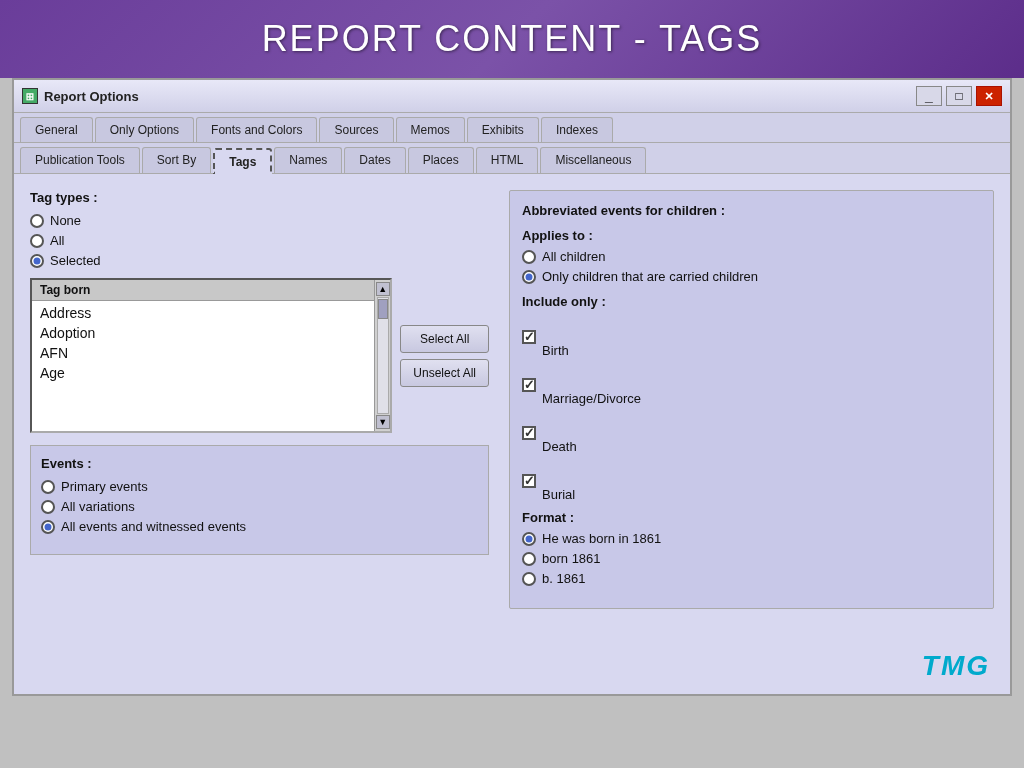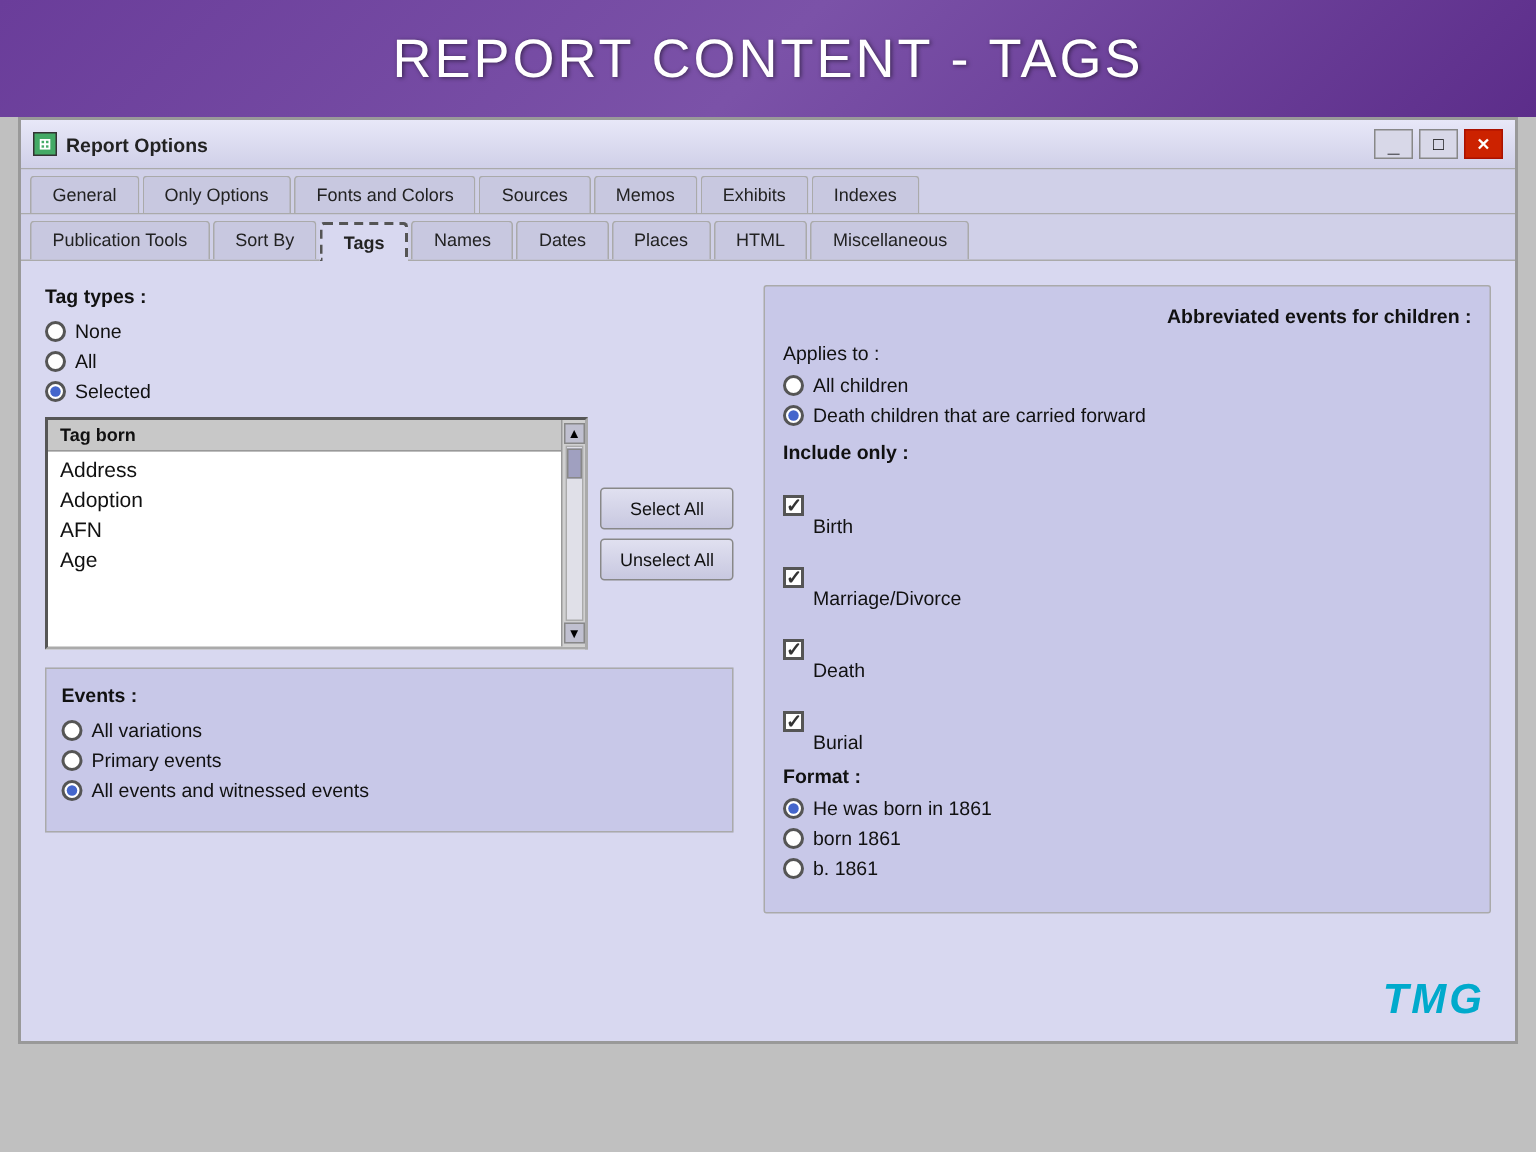--- a/index.html
+++ b/index.html
@@ -301,25 +301,24 @@
       color: #111;
       margin-top: 28px;
     }
 
     
     .abbrev-title {
       font-size: 13px;
       font-weight: bold;
       margin-bottom: 10px;
       color: #111;
-      text-align: right;
     }
     .applies-label {
       font-size: 13px;
-      font-weight: normal;
+      font-weight: bold;
       margin-bottom: 6px;
       color: #111;
     }
     .include-label {
       font-size: 13px;
       font-weight: bold;
       margin: 8px 0 6px;
       color: #111;
     }
     .format-label {
@@ -431,46 +430,46 @@
             <button class="action-btn">Select All</button>
             <button class="action-btn">Unselect All</button>
           </div>
         </div>
 
         <div class="events-box">
           <div class="section-label">Events :</div>
           <div class="radio-group">
             <div class="radio-item">
               <div class="radio-circle"></div>
-              <span class="radio-label">All variations</span>
+              <span class="radio-label">Primary events</span>
             </div>
             <div class="radio-item">
               <div class="radio-circle"></div>
-              <span class="radio-label">Primary events</span>
+              <span class="radio-label">All variations</span>
             </div>
             <div class="radio-item">
               <div class="radio-circle checked"></div>
               <span class="radio-label">All events and witnessed events</span>
             </div>
           </div>
         </div>
       </div>
 
       <div class="right-col">
         <div class="abbrev-title">Abbreviated events for children :</div>
 
         <div class="applies-label">Applies to :</div>
         <div class="radio-group">
           <div class="radio-item">
             <div class="radio-circle"></div>
             <span class="radio-label">All children</span>
           </div>
           <div class="radio-item">
             <div class="radio-circle checked"></div>
-            <span class="radio-label">Death children that are carried forward</span>
+            <span class="radio-label">Only children that are carried children</span>
           </div>
         </div>
 
         <div class="include-label">Include only :</div>
         <div class="checkbox-item">
           <div class="checkbox-box checked"></div>
           <span class="checkbox-label">Birth</span>
         </div>
         <div class="checkbox-item">
           <div class="checkbox-box checked"></div>

